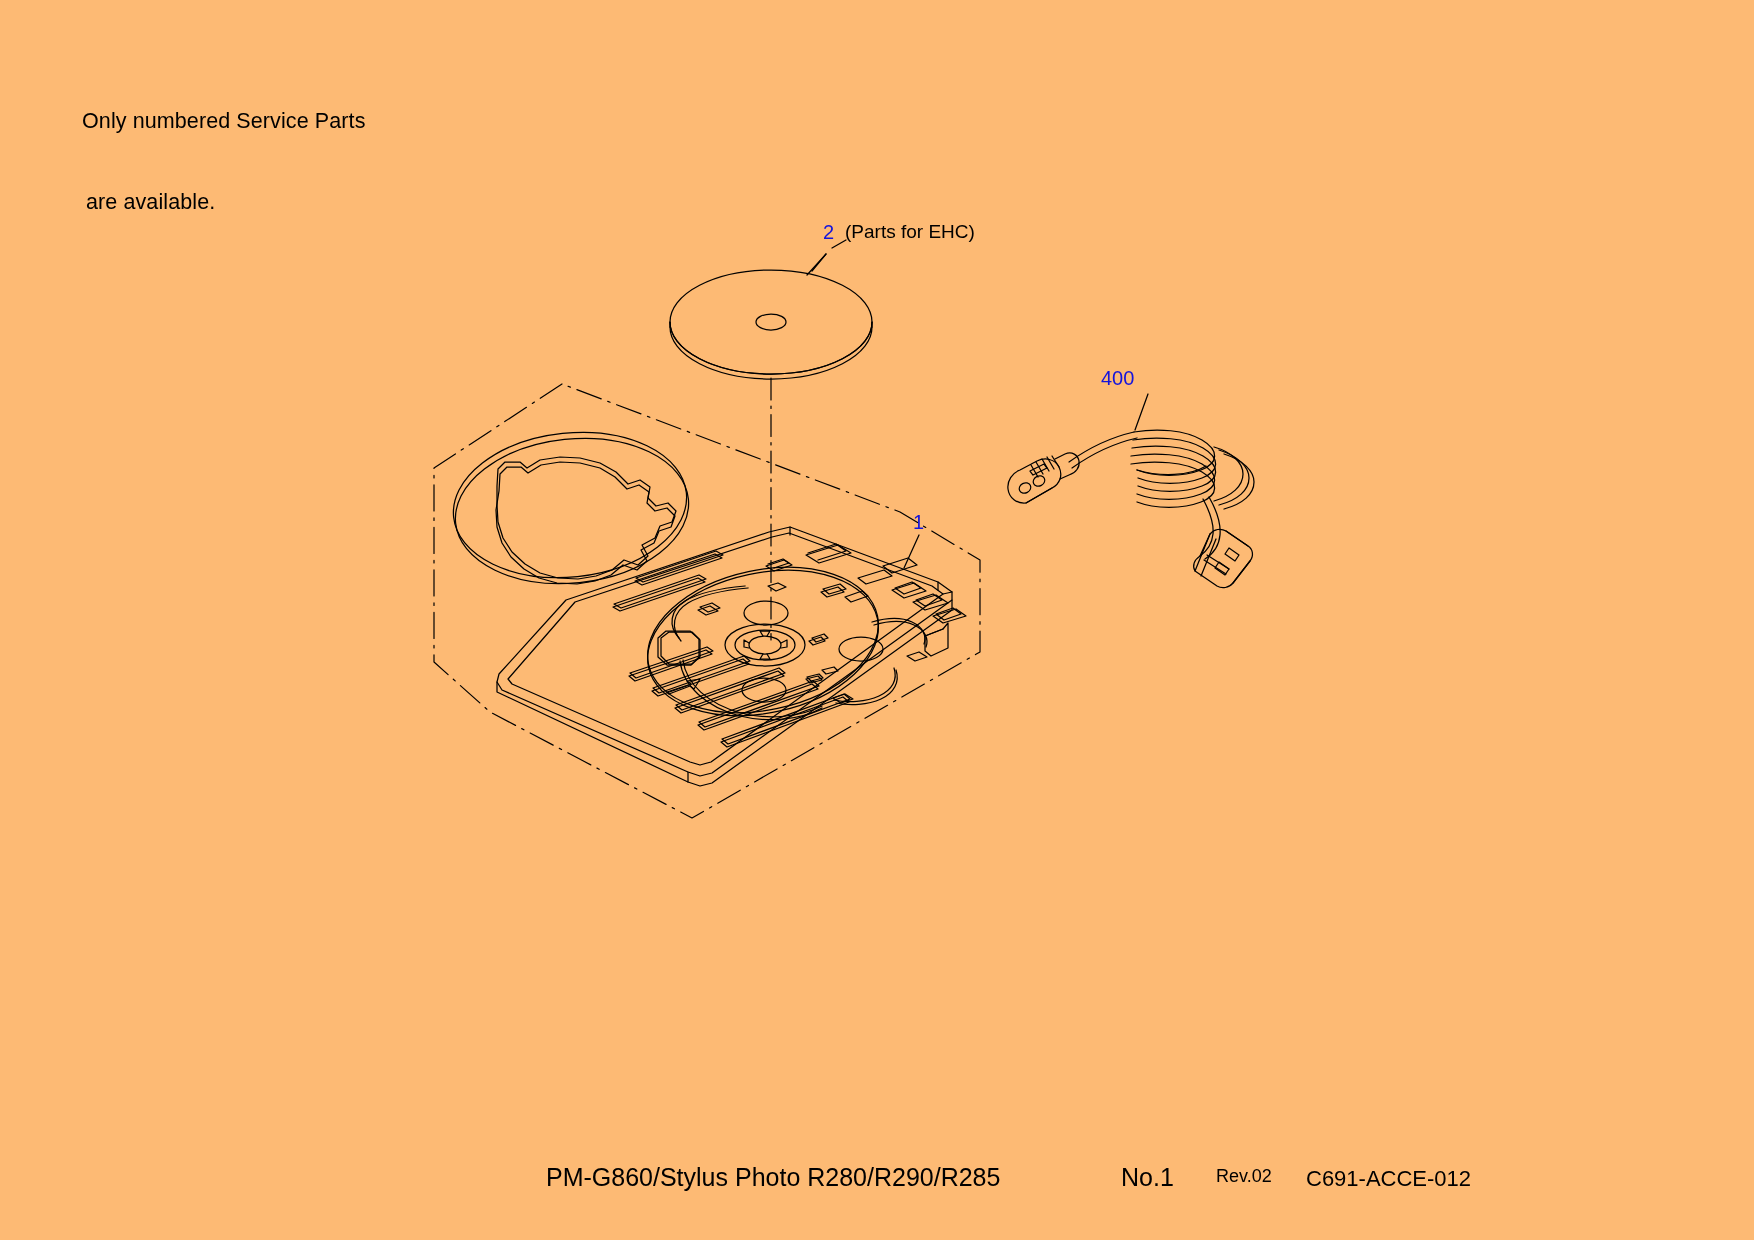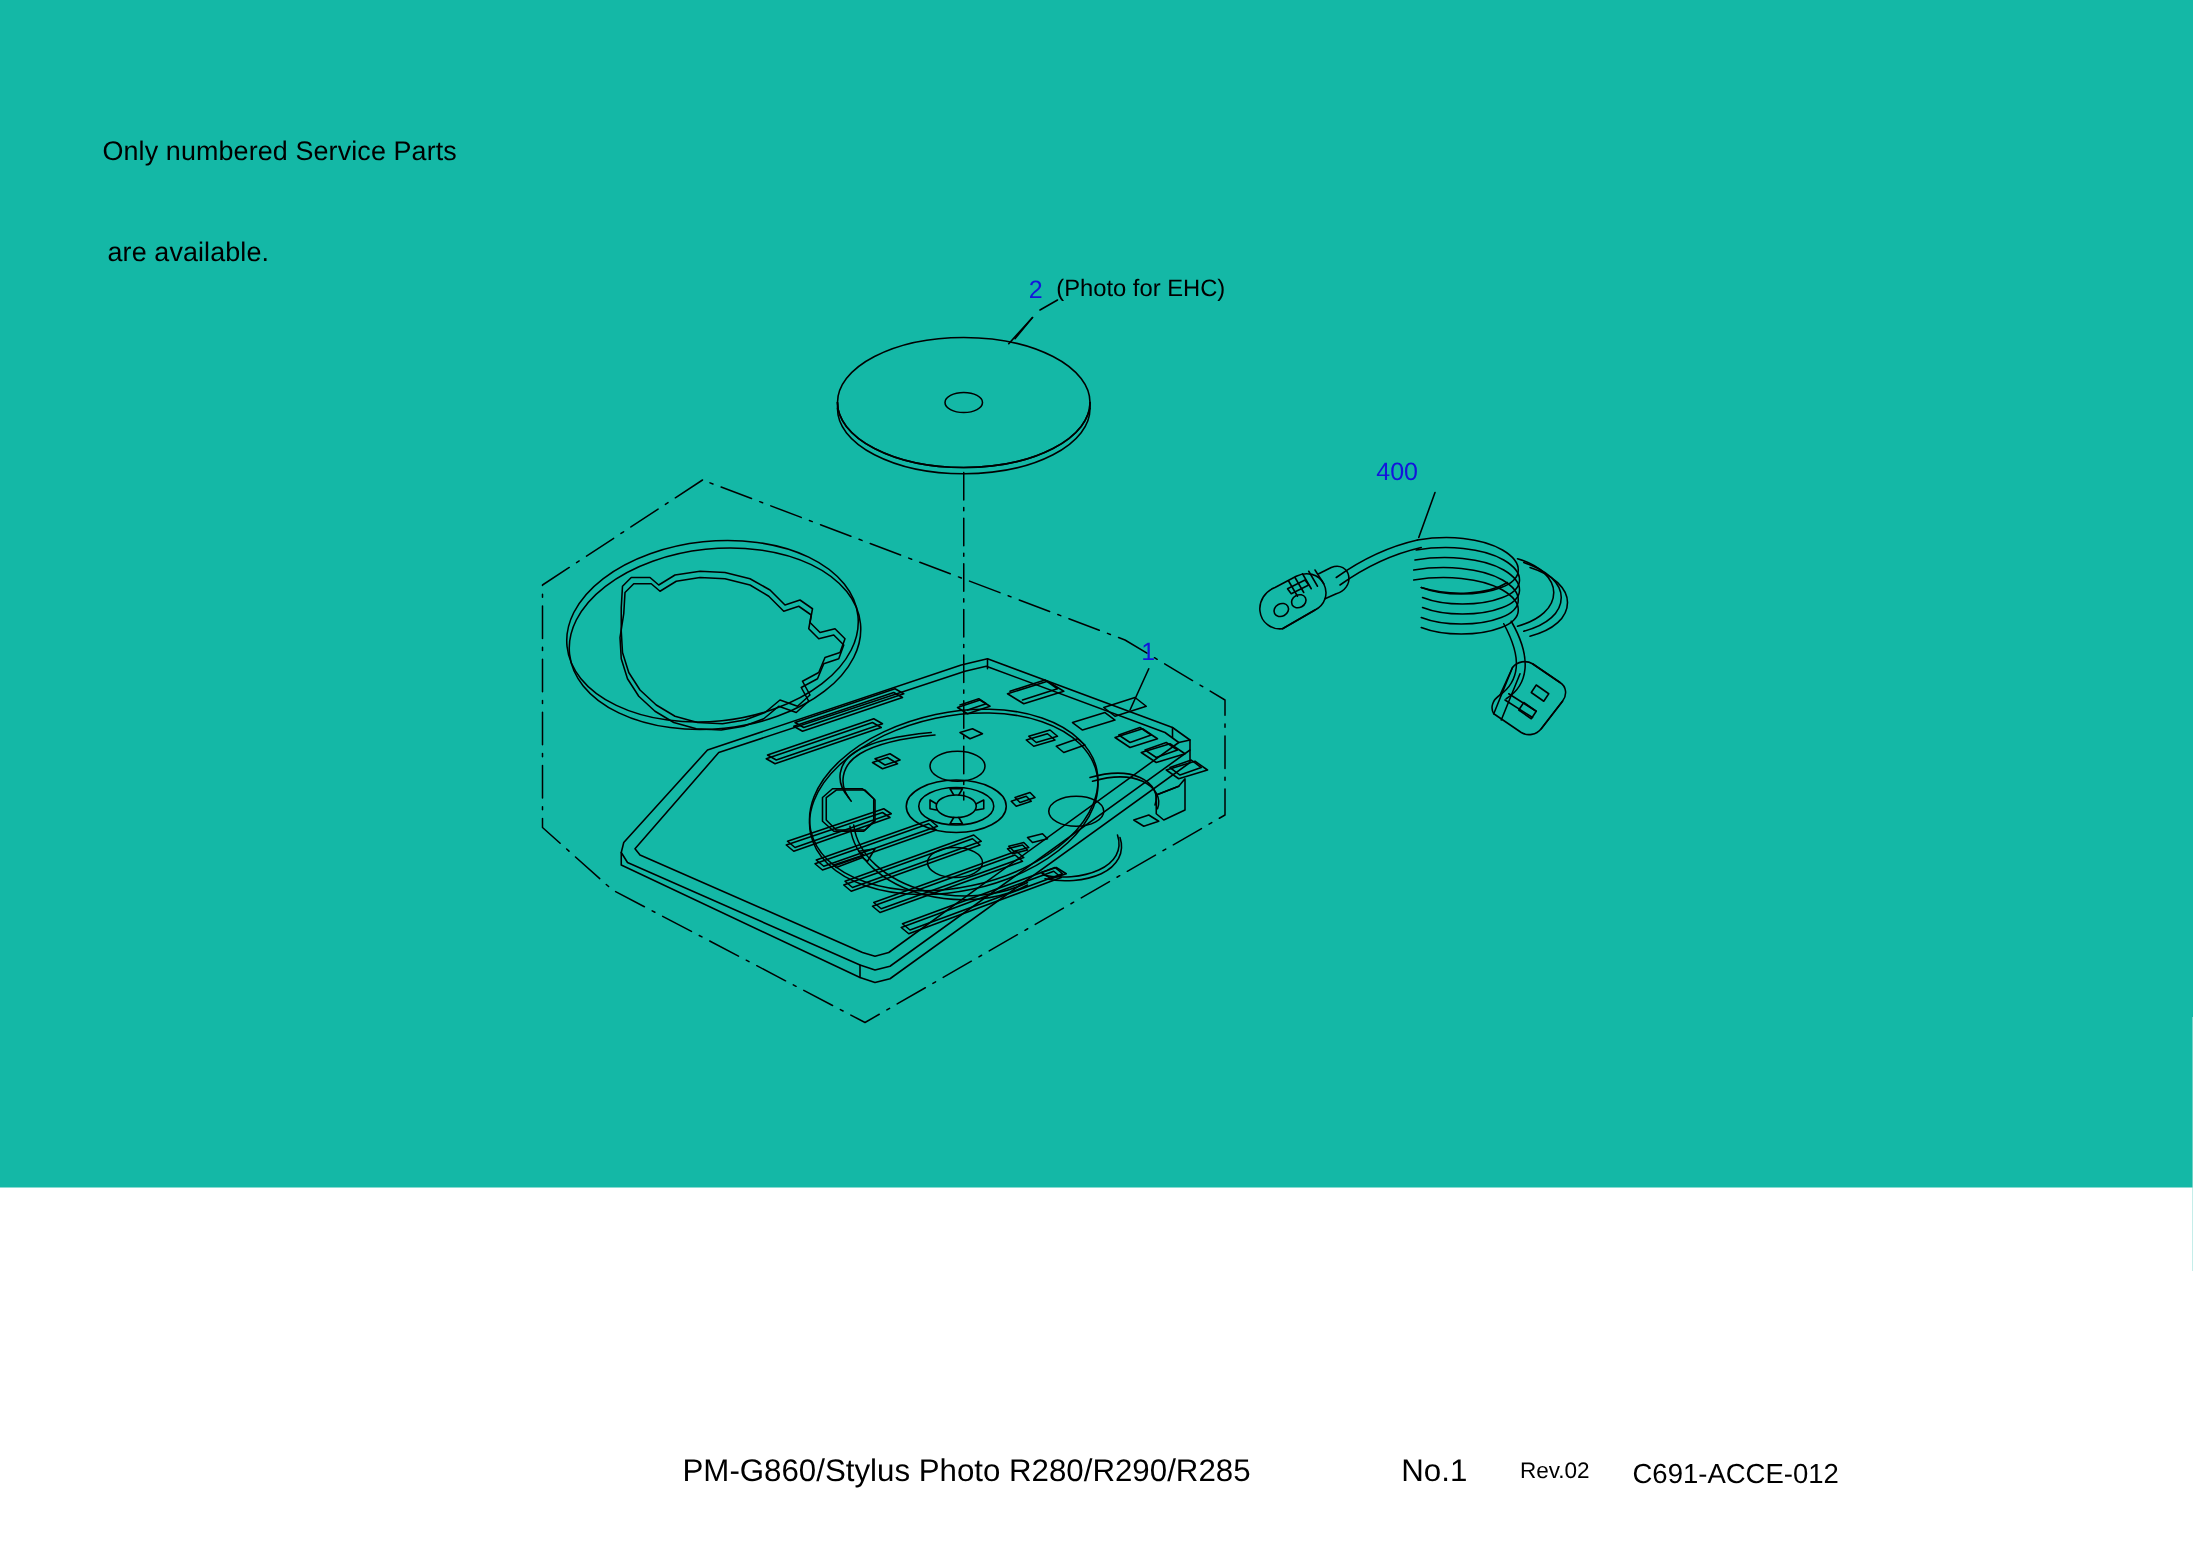--- a/index.html
+++ b/index.html
@@ -13,22 +13,22 @@
     height: 1240px;
     position: relative;
     font-family: "Liberation Sans", sans-serif;
     overflow: hidden;
   }
 
   #page {
     position: absolute;
     left: 0; top: 0;
     width: 1754px;
-    height: 950px;
-    background: #14b8a6;
+    height: 1240px;
+    background: #fdba74;
   }
 
   .note {
     position: absolute;
     left: 82px;
     top: 54px;
     font-family: "Liberation Sans", sans-serif;
     font-size: 21.5px;
     line-height: 27px;
     color: #000000;
@@ -310,21 +310,21 @@
       </g>
 
       <g>
         <path d="M 1148,394 L 1135,430"></path>
       </g>
 
     </g>
   </svg>
 
   <div class="callout" id="callout-2">2</div>
-  <div class="callout-note" id="callout-2-note">(Photo for EHC)</div>
+  <div class="callout-note" id="callout-2-note">(Parts for EHC)</div>
 
   <div class="callout" id="callout-1">1</div>
 
   <div class="callout" id="callout-400">400</div>
 
   <div class="footer" id="footer-model">PM-G860/Stylus Photo R280/R290/R285</div>
   <div class="footer" id="footer-no">No.1</div>
   <div class="footer" id="footer-rev">Rev.02</div>
   <div class="footer" id="footer-code">C691-ACCE-012</div>
 

